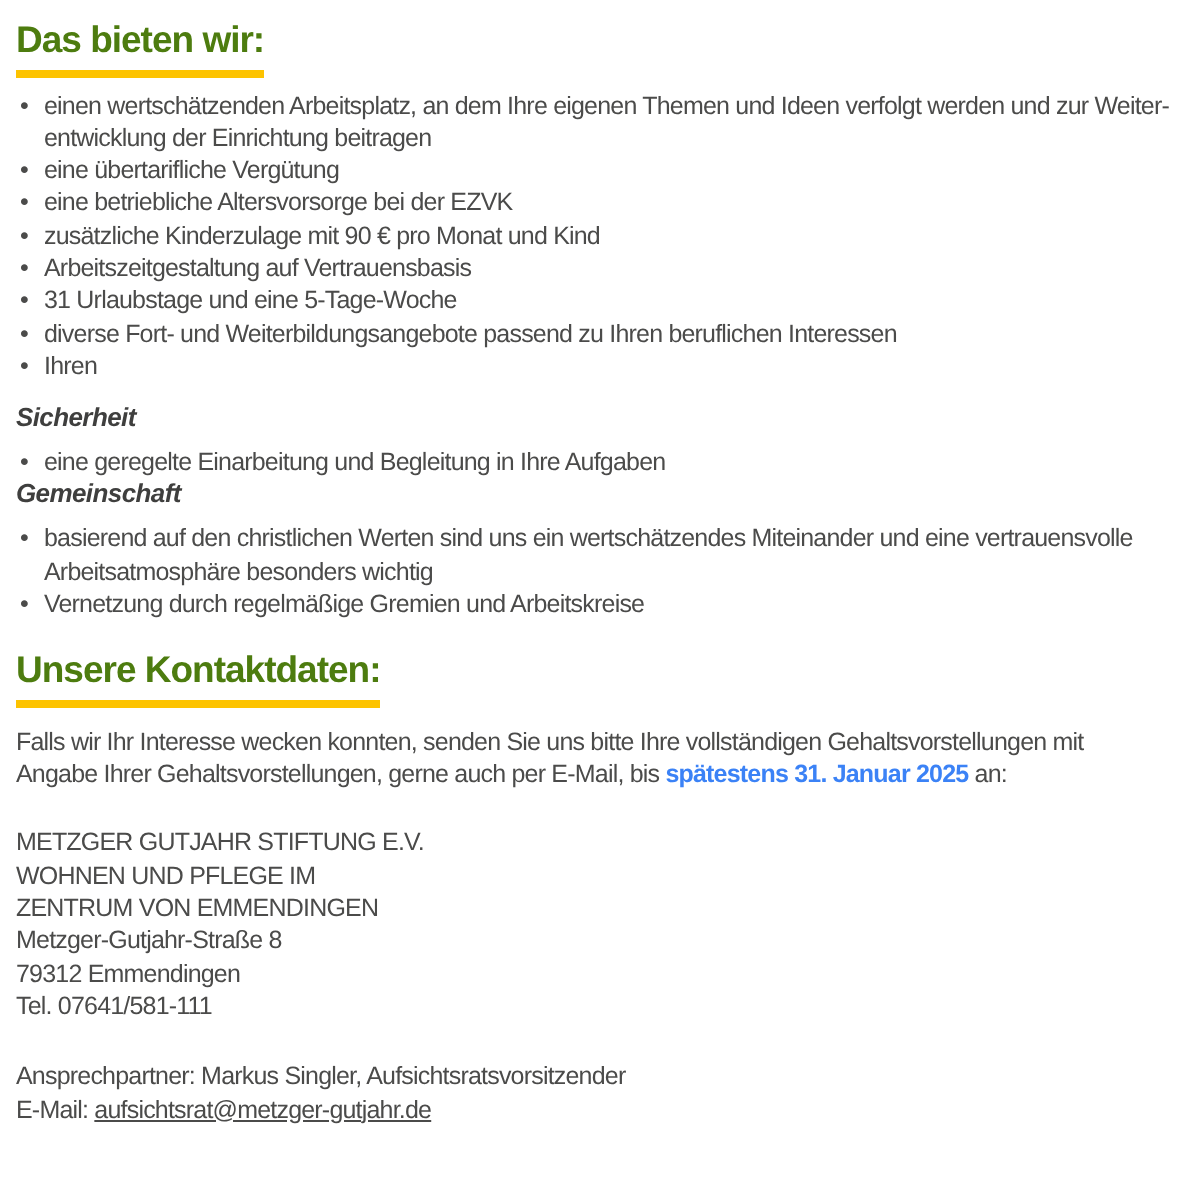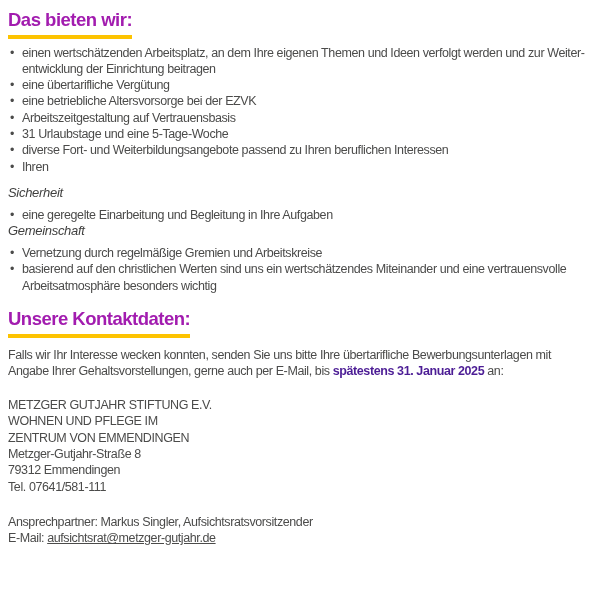--- a/index.html
+++ b/index.html
@@ -17,34 +17,34 @@
     overflow: hidden;
   }
   .heading-block { margin: 0; }
   .section-title {
     display: inline-block;
     margin: 0;
     font-size: 18.5px;
     line-height: 23px;
     font-weight: 700;
     letter-spacing: -0.5px;
-    color: #a21caf;
+    color: #4d7c0f;
   }
   .section-title::after {
     content: "";
     display: block;
     height: 3.5px;
     margin-top: 4px;
     background: #fdc300;
   }
   .sub-title {
     margin: 0;
     font-size: 13px;
     line-height: 16px;
-    font-weight: 400;
+    font-weight: 700;
     font-style: italic;
     letter-spacing: -0.3px;
     color: #3f3f3e;
   }
   .sub-title.security { margin-top: 10px; }
   .sub-title.community { }
   ul.bullet-list {
     list-style: none;
     margin: 6px 0 0 0;
     padding: 0 0 0 2px;
@@ -59,21 +59,21 @@
     content: "\2022";
     position: absolute;
     left: 0;
     top: 0;
   }
   .contact-heading-block { margin-top: 13px; }
   .intro-paragraph {
     margin: 9px 0 0 0;
     white-space: pre-line;
   }
-  .intro-paragraph b { color: #4c1d95; margin-top: 24px; }
+  .intro-paragraph b { color: #3b82f6; margin-top: 24px; }
   .address-block {
     margin-top: 18px;
     white-space: pre-line;
   }
   .contact-person { margin: 19px 0 0 0; }
   .email-line { margin: 0; }
   .email-link {
     color: inherit;
     text-decoration: underline;
   }
@@ -83,45 +83,46 @@
 
 <div class="heading-block">
   <h1 class="section-title">Das bieten wir:</h1>
 </div>
 
 <ul class="bullet-list offer">
   <li>einen wertschätzenden Arbeitsplatz, an dem Ihre eigenen Themen und Ideen verfolgt werden und zur Weiter-
 entwicklung der Einrichtung beitragen</li>
   <li>eine übertarifliche Vergütung</li>
   <li>eine betriebliche Altersvorsorge bei der EZVK</li>
+  <li>zusätzliche Kinderzulage mit 90 € pro Monat und Kind</li>
   <li>Arbeitszeitgestaltung auf Vertrauensbasis</li>
   <li>31 Urlaubstage und eine 5-Tage-Woche</li>
   <li>diverse Fort- und Weiterbildungsangebote passend zu Ihren beruflichen Interessen</li>
   <li>Ihren</li>
 </ul>
 
 <h2 class="sub-title security">Sicherheit</h2>
 
 <ul class="bullet-list">
   <li>eine geregelte Einarbeitung und Begleitung in Ihre Aufgaben</li>
 </ul>
 
 <h2 class="sub-title community">Gemeinschaft</h2>
 
 <ul class="bullet-list">
-  <li>Vernetzung durch regelmäßige Gremien und Arbeitskreise</li>
   <li>basierend auf den christlichen Werten sind uns ein wertschätzendes Miteinander und eine vertrauensvolle
 Arbeitsatmosphäre besonders wichtig</li>
+  <li>Vernetzung durch regelmäßige Gremien und Arbeitskreise</li>
 </ul>
 
 <div class="heading-block contact-heading-block">
   <h1 class="section-title">Unsere Kontaktdaten:</h1>
 </div>
 
-<p class="intro-paragraph"><span>Falls wir Ihr Interesse wecken konnten, senden Sie uns bitte Ihre übertarifliche Bewerbungsunterlagen mit
+<p class="intro-paragraph"><span>Falls wir Ihr Interesse wecken konnten, senden Sie uns bitte Ihre vollständigen Gehaltsvorstellungen mit
 Angabe Ihrer Gehaltsvorstellungen, gerne auch per E-Mail, bis </span><b>spätestens 31. Januar 2025</b><span> an:</span></p>
 
 <div class="address-block">METZGER GUTJAHR STIFTUNG E.V.
 WOHNEN UND PFLEGE IM
 ZENTRUM VON EMMENDINGEN
 Metzger-Gutjahr-Straße 8
 79312 Emmendingen
 Tel. 07641/581-111</div>
 
 <p class="contact-person">Ansprechpartner: Markus Singler, Aufsichtsratsvorsitzender</p>

